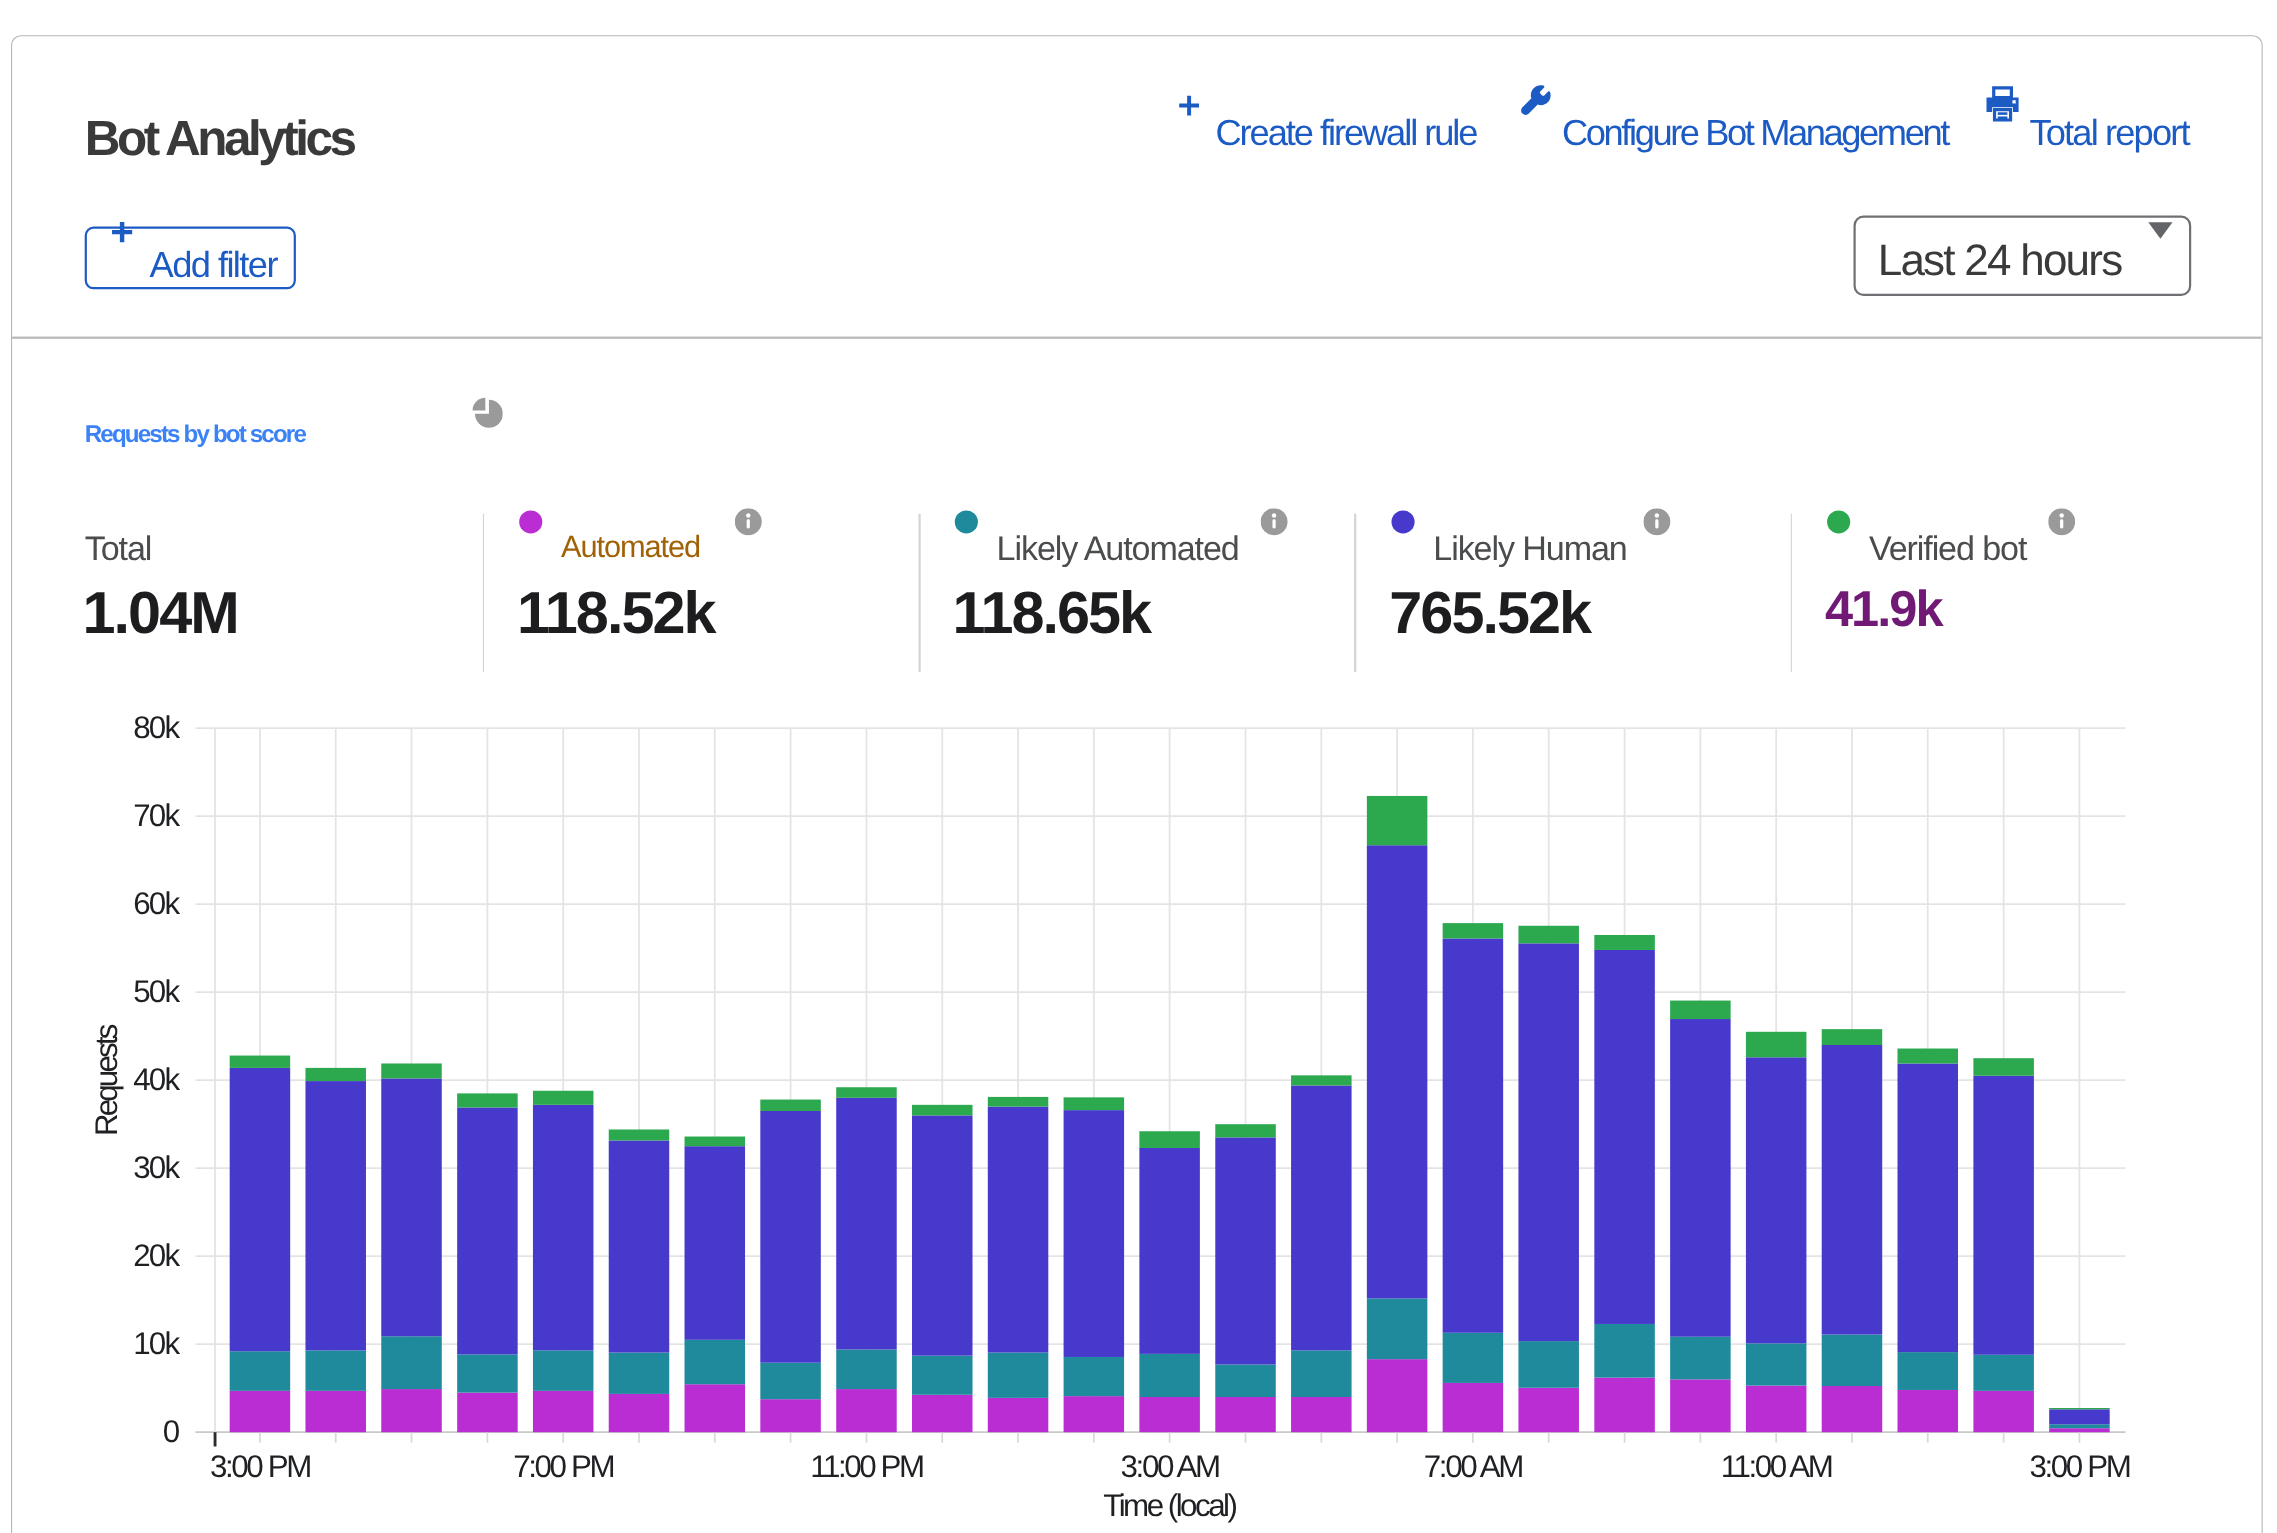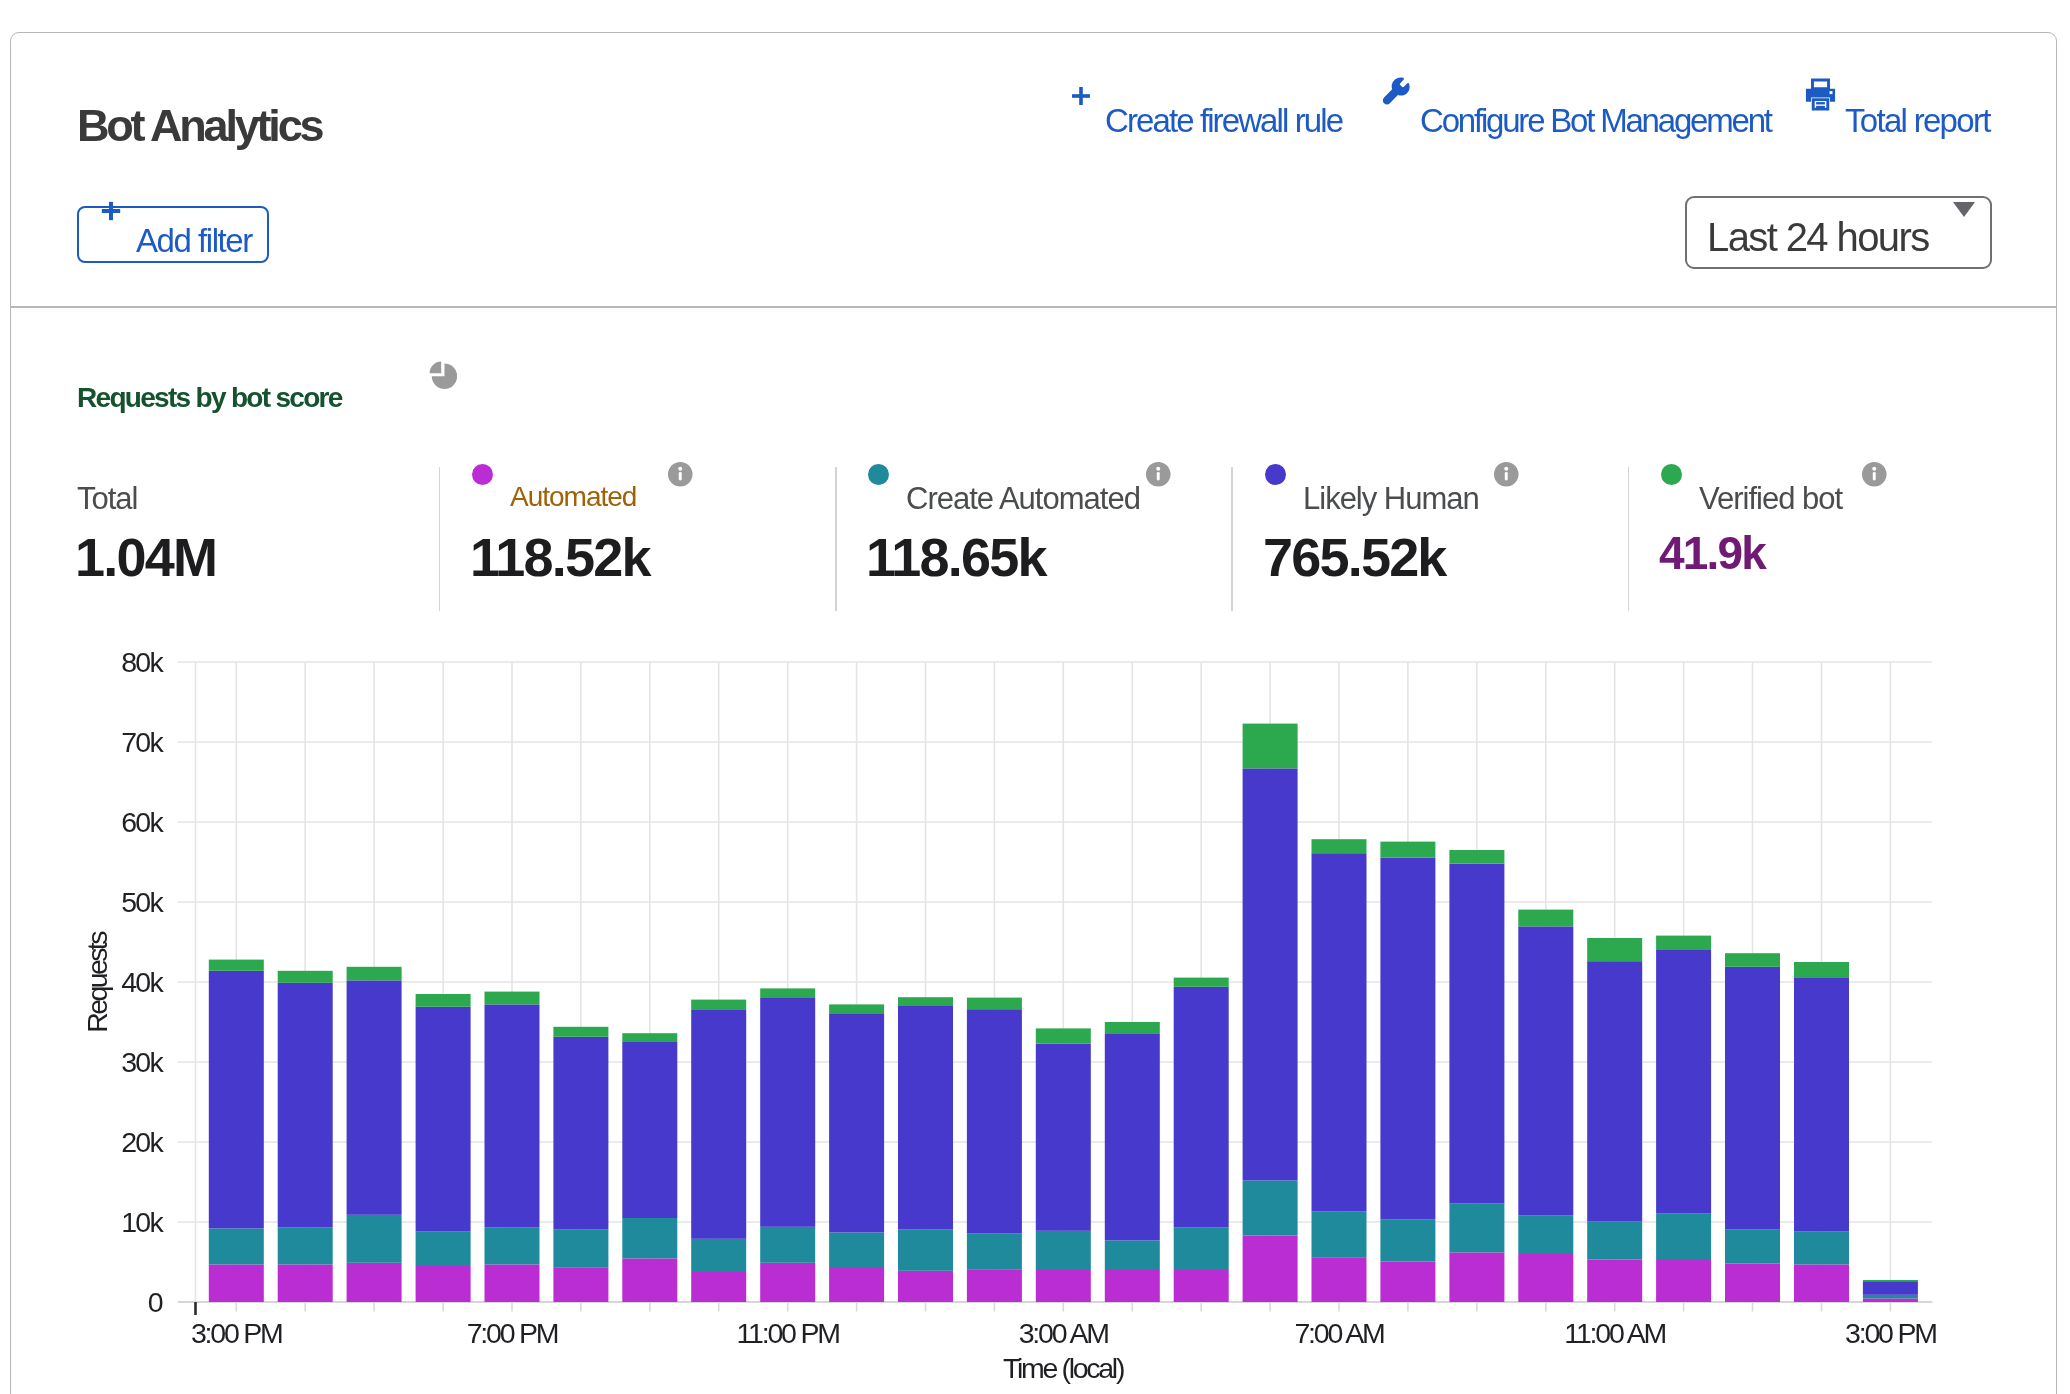--- a/index.html
+++ b/index.html
@@ -31,21 +31,21 @@
 <div class="abs" style="left:1845px;top:80px;font-size:33px;color:#1d5bc4;line-height:1;letter-spacing:-1.7px">Total report</div>
 <div class="abs" style="left:77px;top:182px;width:192px;height:57px;border:2.4px solid #1d5bc4;border-radius:8px"></div>
 <svg style="position:absolute;left:100px;top:200px" width="22" height="22" viewBox="0 0 24 24">
     <path d="M9.8 2h4.4v20h-4.4z" fill="#1d5bc4"></path>
     <path d="M2 9.8h20v4.4H2z" fill="#1d5bc4"></path>
   </svg>
 <div class="abs" style="left:136px;top:200px;font-size:33px;color:#1d5bc4;line-height:1;letter-spacing:-1.45px">Add filter</div>
 <div class="abs" style="left:1685px;top:172px;width:307px;height:73px;border:2px solid #6e7073;border-radius:9px"></div>
 <div class="abs" style="left:1707px;top:193px;font-size:40px;color:#3a3a3a;line-height:1;letter-spacing:-1.6px">Last 24 hours</div>
 <div style="position:absolute;left:1953px;top:202px;width:0;height:0;border-left:11px solid transparent;border-right:11px solid transparent;border-top:15px solid #636569"></div>
-<div class="abs" style="left:77px;top:360px;font-size:28px;font-weight:bold;color:#14532d;line-height:1;letter-spacing:-1.7px">Requests by bot score</div>
+<div class="abs" style="left:77px;top:360px;font-size:22px;font-weight:bold;color:#3b82f6;line-height:1;letter-spacing:-1.7px">Requests by bot score</div>
 <svg style="position:absolute;left:429px;top:361px" width="28" height="28" viewBox="0 0 28 28">
     <path d="M15.5 2.5 A 12.7 12.7 0 1 1 2.8 15.2 L 15.5 15.2 Z" fill="#9a9a9a"></path>
     <path d="M12.2 12.2 L 12.2 0.6 A 11.6 11.6 0 0 0 0.6 12.2 Z" fill="#9a9a9a"></path>
   </svg>
 <div class="abs" style="left:438.7px;top:443px;width:1.6px;height:144px;background:#d4d4d4"></div>
 <div class="abs" style="left:835.1px;top:443px;width:1.6px;height:144px;background:#d4d4d4"></div>
 <div class="abs" style="left:1231.4px;top:443px;width:1.6px;height:144px;background:#d4d4d4"></div>
 <div class="abs" style="left:1627.9px;top:443px;width:1.6px;height:144px;background:#d4d4d4"></div>
 <div class="abs" style="left:77px;top:459px;font-size:31px;color:#4a4c4e;line-height:1;letter-spacing:-1px">Total</div>
 <div class="abs" style="left:75px;top:506px;font-size:54px;font-weight:bold;color:#1d1d1f;line-height:1;letter-spacing:-1.8px">1.04M</div>
@@ -56,21 +56,21 @@
     <circle cx="12" cy="6.5" r="1.95" fill="#fff"></circle>
   </svg>
 <div class="abs" style="left:510px;top:459px;font-size:28px;color:#a16207;line-height:1;letter-spacing:-1px">Automated</div>
 <div class="abs" style="left:470px;top:506px;font-size:54px;font-weight:bold;color:#1d1d1f;line-height:1;letter-spacing:-1.8px">118.52k</div>
 <div style="position:absolute;left:868px;top:464px;width:21px;height:21px;border-radius:50%;background:#1f8a9c"></div>
 <svg style="position:absolute;left:1146px;top:462px" width="24.5" height="24.5" viewBox="0 0 24 24">
     <circle cx="12" cy="12" r="12" fill="#9a9a9a"></circle>
     <rect x="10.55" y="9.8" width="2.9" height="8.2" rx="1.3" fill="#fff"></rect>
     <circle cx="12" cy="6.5" r="1.95" fill="#fff"></circle>
   </svg>
-<div class="abs" style="left:906px;top:459px;font-size:31px;color:#4a4c4e;line-height:1;letter-spacing:-1px">Create Automated</div>
+<div class="abs" style="left:906px;top:459px;font-size:31px;color:#4a4c4e;line-height:1;letter-spacing:-1px">Likely Automated</div>
 <div class="abs" style="left:866px;top:506px;font-size:54px;font-weight:bold;color:#1d1d1f;line-height:1;letter-spacing:-1.8px">118.65k</div>
 <div style="position:absolute;left:1265px;top:464px;width:21px;height:21px;border-radius:50%;background:#4639cc"></div>
 <svg style="position:absolute;left:1494px;top:462px" width="24.5" height="24.5" viewBox="0 0 24 24">
     <circle cx="12" cy="12" r="12" fill="#9a9a9a"></circle>
     <rect x="10.55" y="9.8" width="2.9" height="8.2" rx="1.3" fill="#fff"></rect>
     <circle cx="12" cy="6.5" r="1.95" fill="#fff"></circle>
   </svg>
 <div class="abs" style="left:1303px;top:459px;font-size:31px;color:#4a4c4e;line-height:1;letter-spacing:-1px">Likely Human</div>
 <div class="abs" style="left:1263px;top:506px;font-size:54px;font-weight:bold;color:#1d1d1f;line-height:1;letter-spacing:-1.8px">765.52k</div>
 <div style="position:absolute;left:1661px;top:464px;width:21px;height:21px;border-radius:50%;background:#2ca84f"></div>

